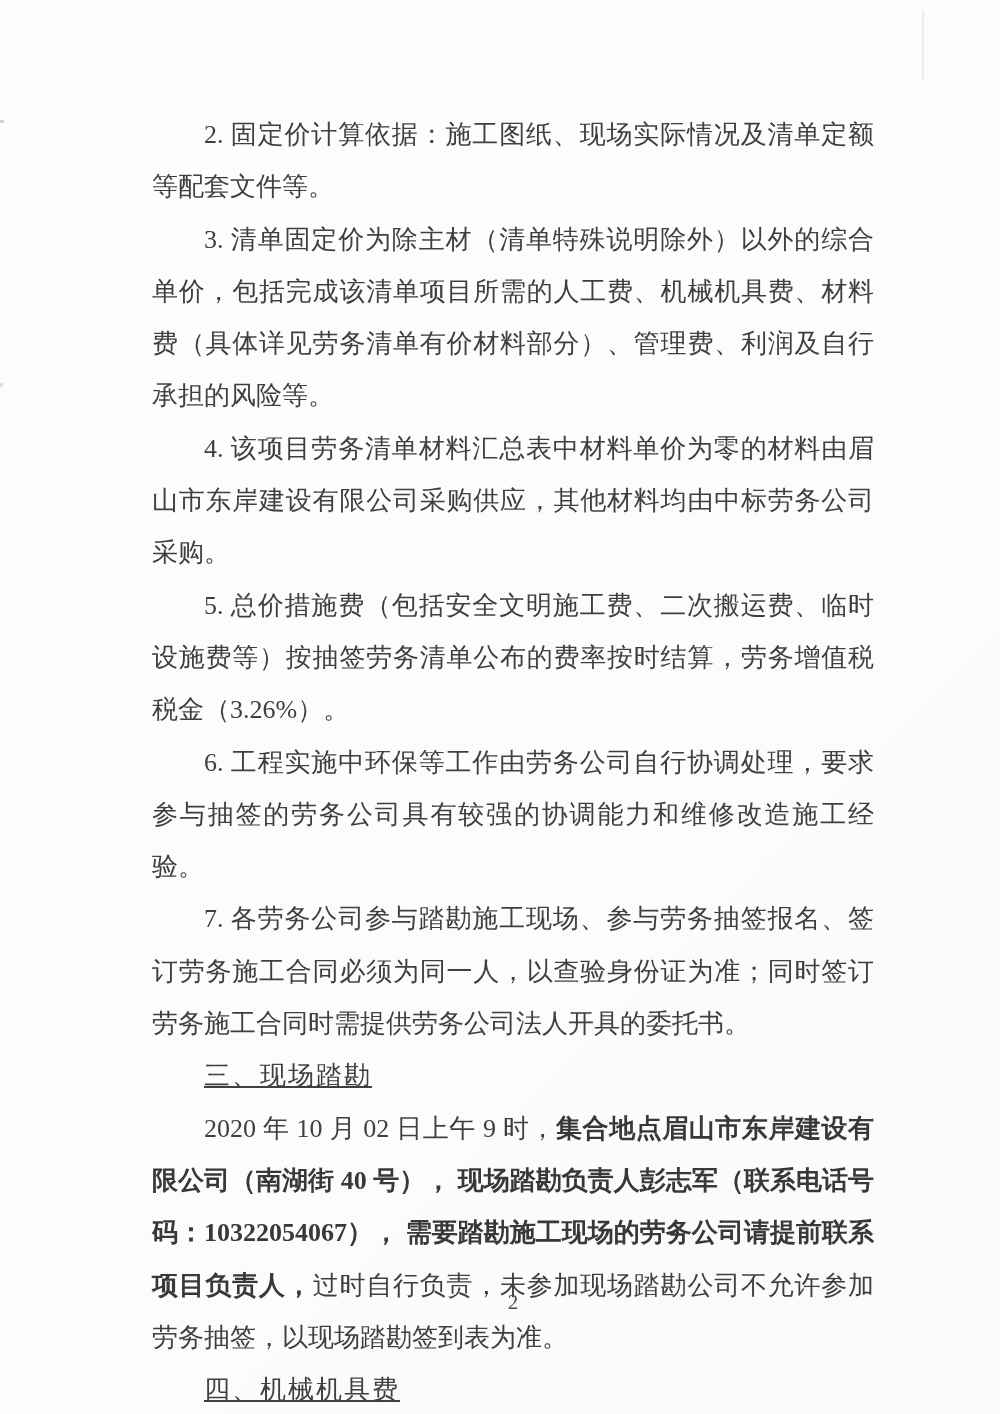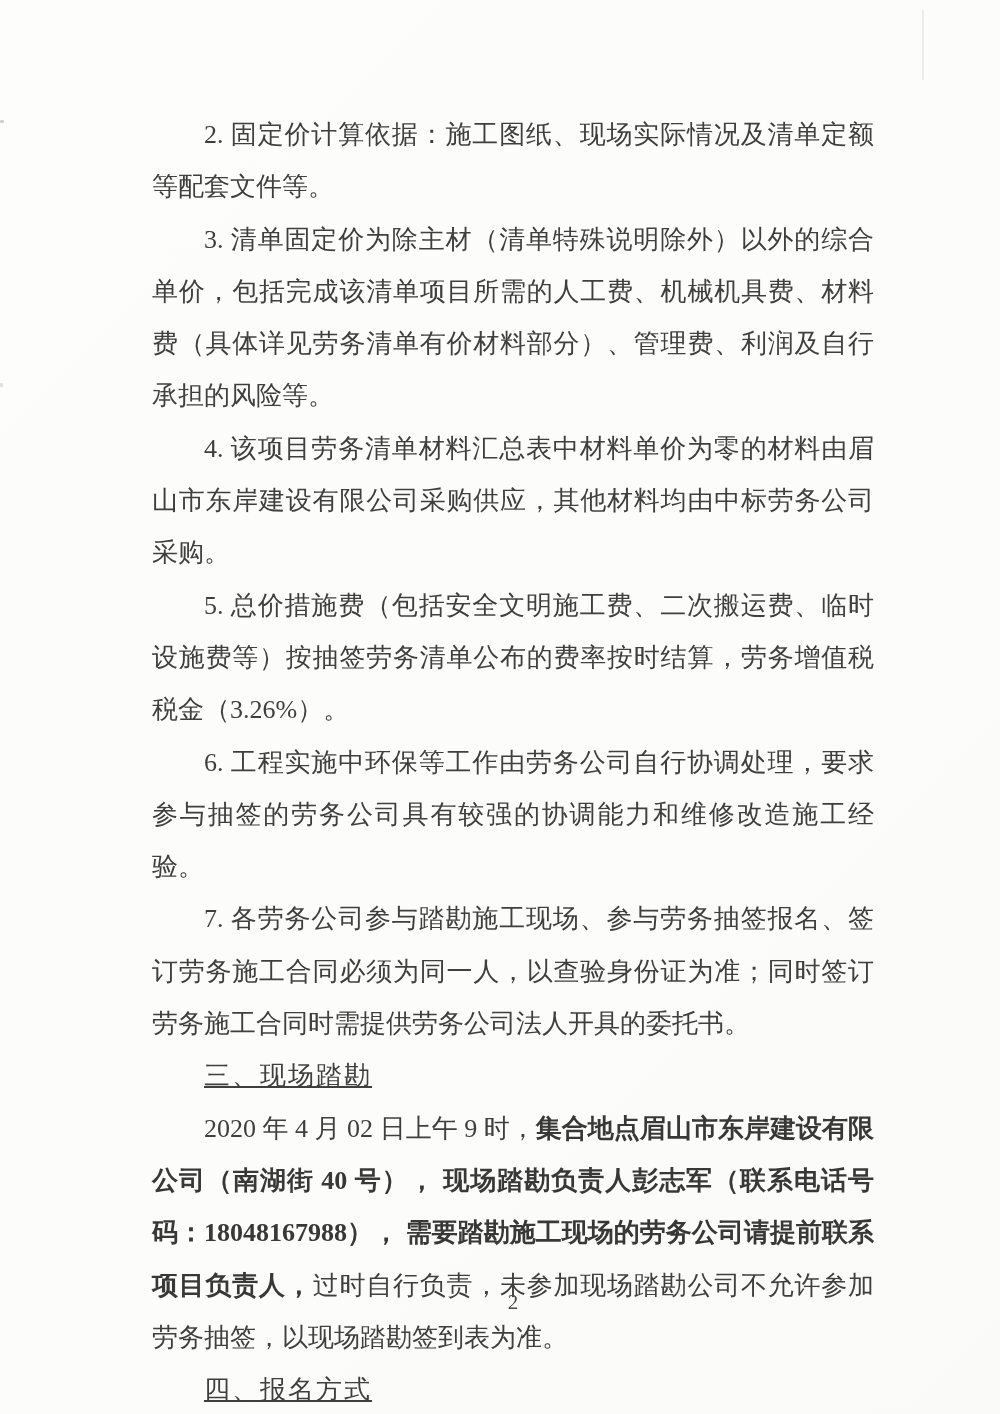--- a/index.html
+++ b/index.html
@@ -80,18 +80,18 @@
   <div class="speck s3"></div>
 
   <div class="content" id="document-body">
       <p class="body"><span>2. 固定价计算依据：施工图纸、现场实际情况及清单定额等配套文件等。</span></p>
       <p class="body"><span>3. 清单固定价为除主材（清单特殊说明除外）以外的综合单价，包括完成该清单项目所需的人工费、机械机具费、材料费（具体详见劳务清单有价材料部分）、管理费、利润及自行承担的风险等。</span></p>
       <p class="body"><span>4. 该项目劳务清单材料汇总表中材料单价为零的材料由眉山市东岸建设有限公司采购供应，其他材料均由中标劳务公司采购。</span></p>
       <p class="body"><span>5. 总价措施费（包括安全文明施工费、二次搬运费、临时设施费等）按抽签劳务清单公布的费率按时结算，劳务增值税税金（3.26%）。</span></p>
       <p class="body"><span>6. 工程实施中环保等工作由劳务公司自行协调处理，要求参与抽签的劳务公司具有较强的协调能力和维修改造施工经验。</span></p>
       <p class="body"><span>7. 各劳务公司参与踏勘施工现场、参与劳务抽签报名、签订劳务施工合同必须为同一人，以查验身份证为准；同时签订劳务施工合同时需提供劳务公司法人开具的委托书。</span></p>
       <p class="heading"><span>三、现场踏勘</span></p>
-      <p class="body"><span>2020 年 4 月 02 日上午 9 时，</span><span class="bold">集合地点眉山市东岸建设有限公司（南湖街 40 号）， 现场踏勘负责人彭志军（联系电话号码：18048167988）， 需要踏勘施工现场的劳务公司请提前联系项目负责人，</span><span>过时自行负责，未参加现场踏勘公司不允许参加劳务抽签，以现场踏勘签到表为准。</span></p>
-      <p class="heading"><span>四、报名方式</span></p>
+      <p class="body"><span>2020 年 10 月 02 日上午 9 时，</span><span class="bold">集合地点眉山市东岸建设有限公司（南湖街 40 号）， 现场踏勘负责人彭志军（联系电话号码：10322054067）， 需要踏勘施工现场的劳务公司请提前联系项目负责人，</span><span>过时自行负责，未参加现场踏勘公司不允许参加劳务抽签，以现场踏勘签到表为准。</span></p>
+      <p class="heading"><span>四、机械机具费</span></p>
     </div>
 
   <div class="page-number">2</div>
 </div>
 
 </body></html>

